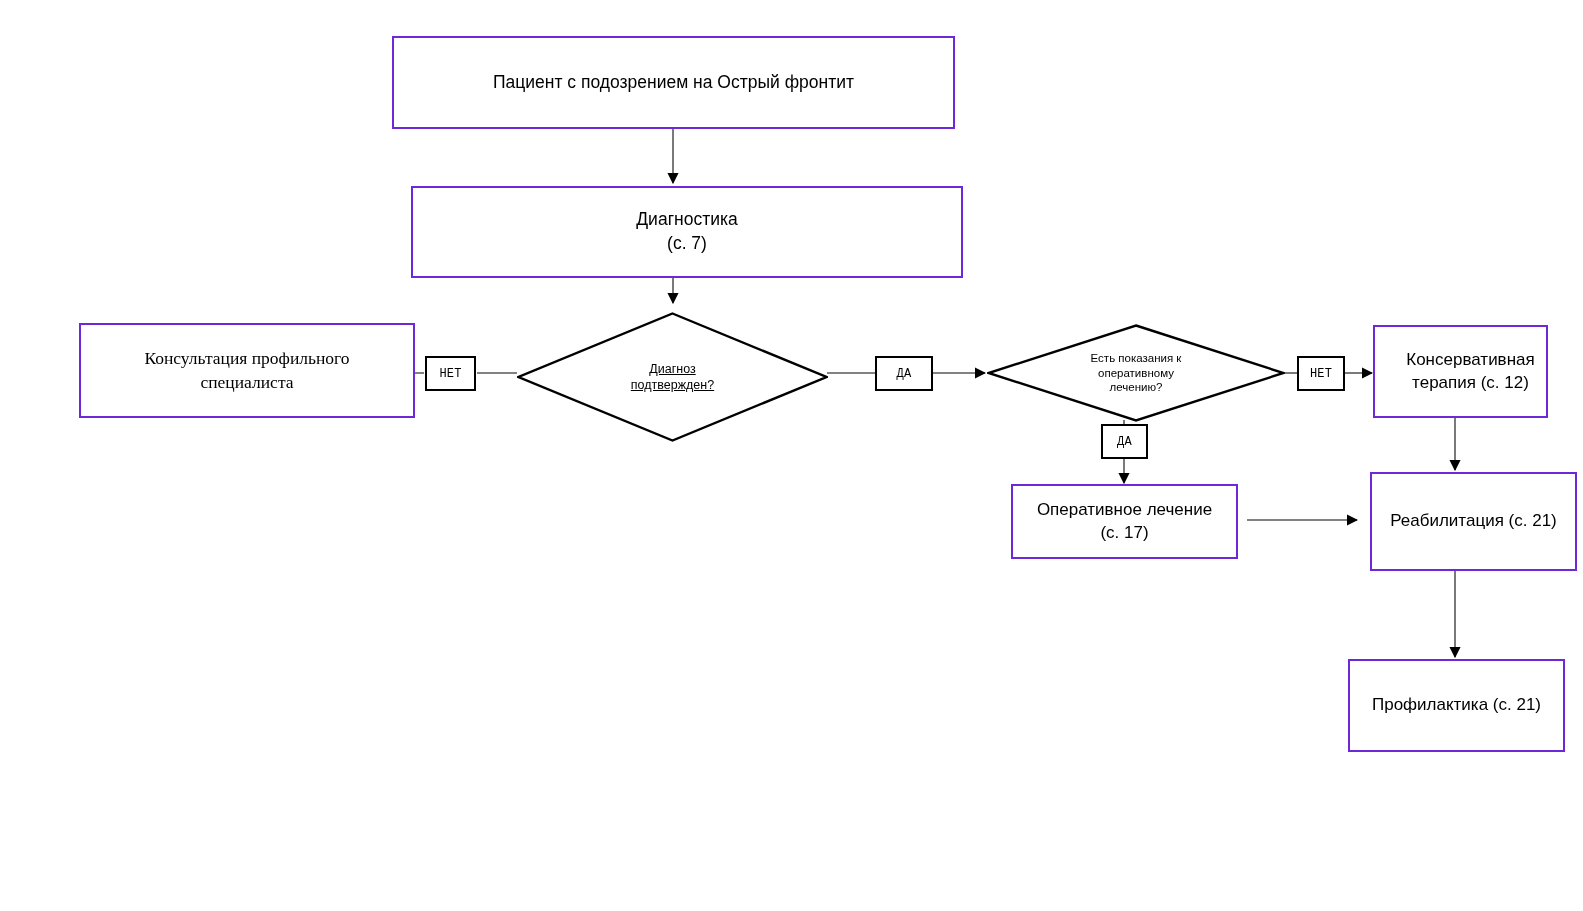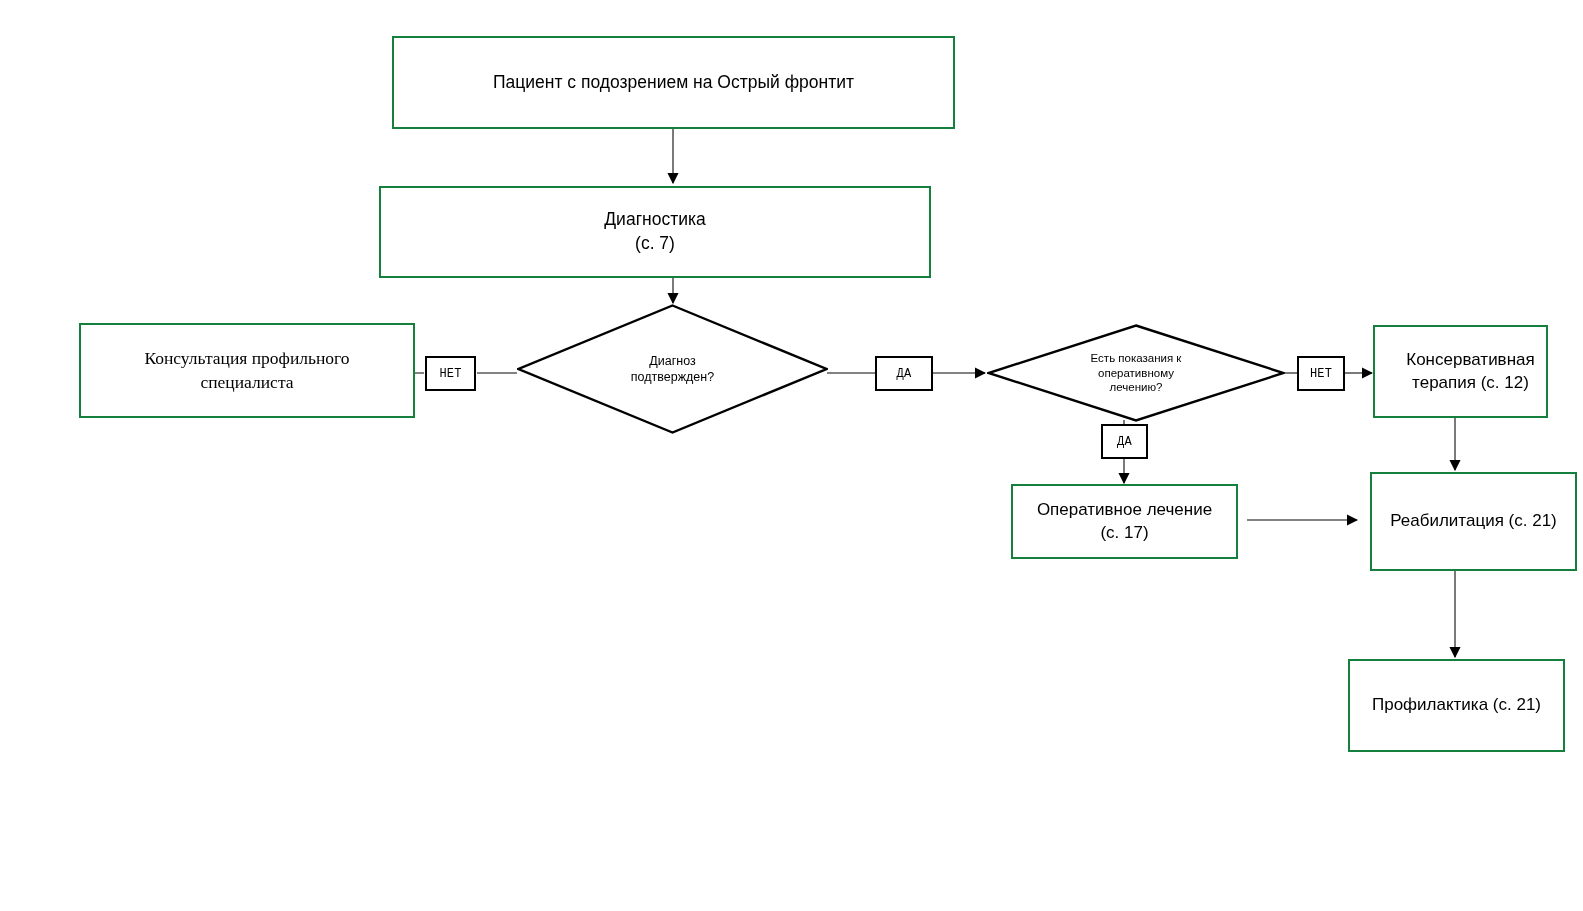--- a/index.html
+++ b/index.html
@@ -29,21 +29,21 @@
   .node {
     position: absolute;
     box-sizing: border-box;
     display: flex;
     align-items: center;
     justify-content: center;
     text-align: center;
     background: #ffffff;
   }
   .proc {
-    border: 2px solid #15803d;
+    border: 2px solid #6d28d9;
     line-height: 1.35;
   }
   .proc .txt {
     display: block;
     padding: 0 10px;
     white-space: pre-line;
   }
   .label-box {
     border: 2px solid #000000;
     font-size: 12px;
@@ -111,26 +111,26 @@
       <line x1="1247" y1="520" x2="1357" y2="520" marker-end="url(#arrow)"></line>
 
       <line x1="1455" y1="567" x2="1455" y2="657" marker-end="url(#arrow)"></line>
     </g>
   </svg>
 
   <div class="node proc fs18" style="left:392px; top:36px; width:563px; height:93px;">
     <span class="txt">Пациент с подозрением на Острый фронтит</span>
   </div>
 
-  <div class="node proc fs18" style="left:379px; top:186px; width:552px; height:92px;">
+  <div class="node proc fs18" style="left:411px; top:186px; width:552px; height:92px;">
     <span class="txt">Диагностика
 (с. 7)</span>
   </div>
 
-  <div class="node diamond fs13" style="left:517px; top:304px; width:311px; height:130px;">
+  <div class="node diamond fs13" style="left:517px; top:312px; width:311px; height:130px;text-decoration:underline;">
     <svg width="311" height="130" viewBox="0 0 311 130">
       <polygon points="155.5,1.5 309.5,65 155.5,128.5 1.5,65" fill="#ffffff" stroke="#000000" stroke-width="2.4"></polygon>
     </svg>
     <span class="dtxt">Диагноз
 подтвержден?</span>
   </div>
 
   <div class="node label-box" style="left:425px; top:356px; width:51px; height:35px;">
     <span>НЕТ</span>
   </div>

